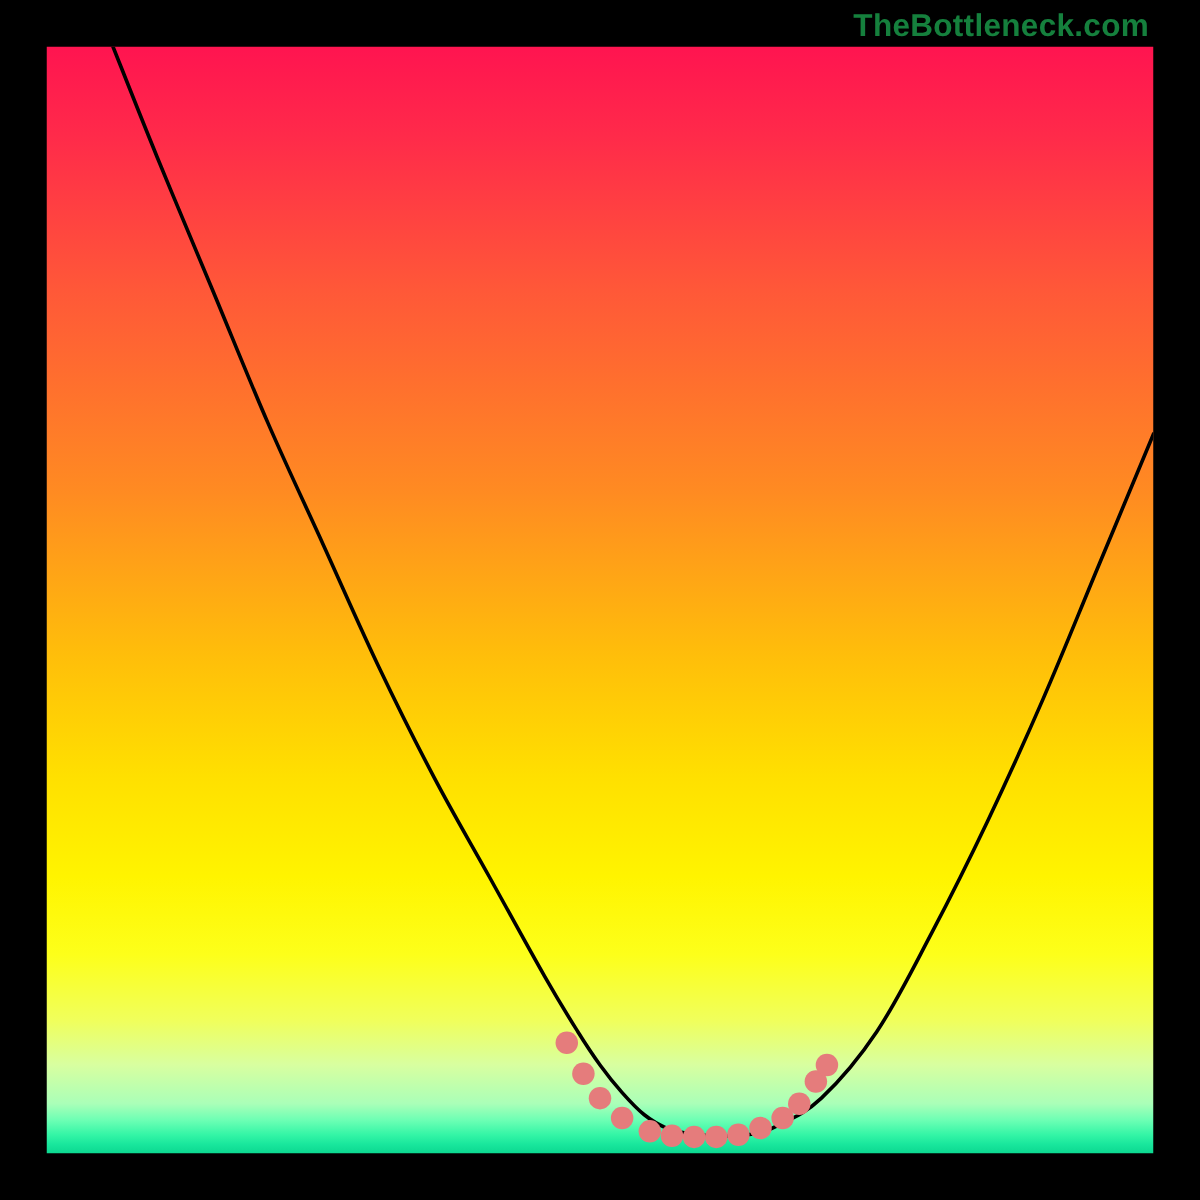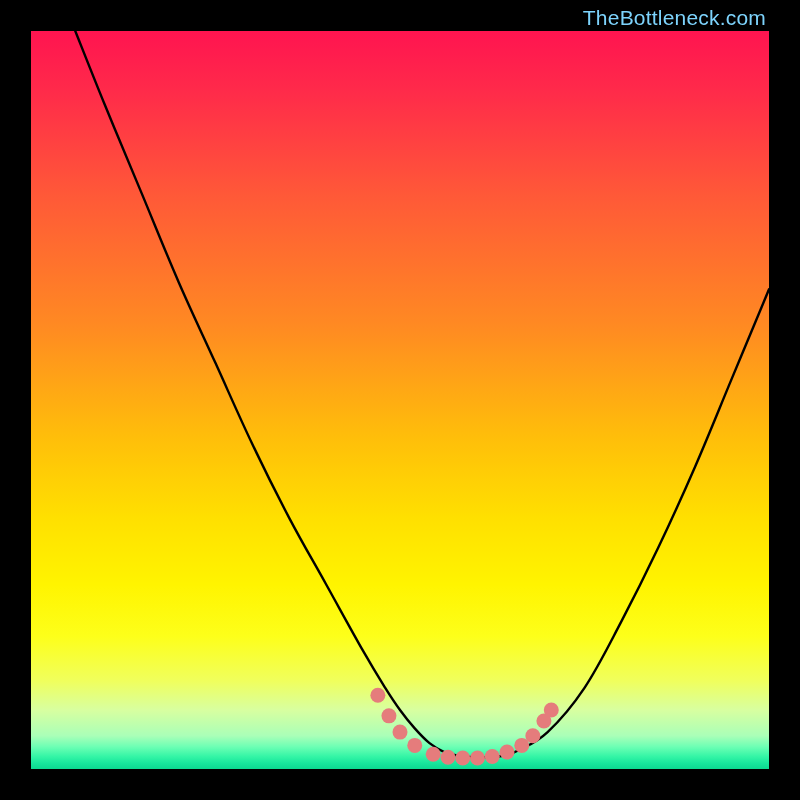--- a/index.html
+++ b/index.html
@@ -56,23 +56,23 @@
     position: absolute;
     top: 0;
     left: 0;
     width: 100%;
     height: 100%;
   }
   .watermark {
     position: absolute;
     top: 6px;
     right: 34px;
-    color: #7dd3fc;
+    color: #15803d;
     font-size: 21px;
-    font-weight: 400;
+    font-weight: 700;
     letter-spacing: 0.2px;
   }
 </style>
 </head>
 <body>
 
 <div class="frame">
   <div class="plot-area">
     <div class="gradient"></div>
     <svg class="curve-svg" viewBox="0 0 738 738" preserveAspectRatio="none">

